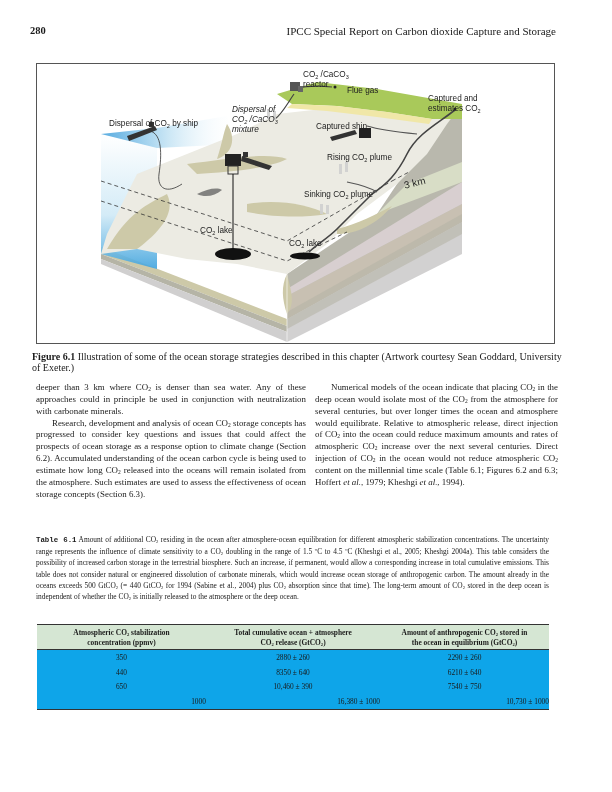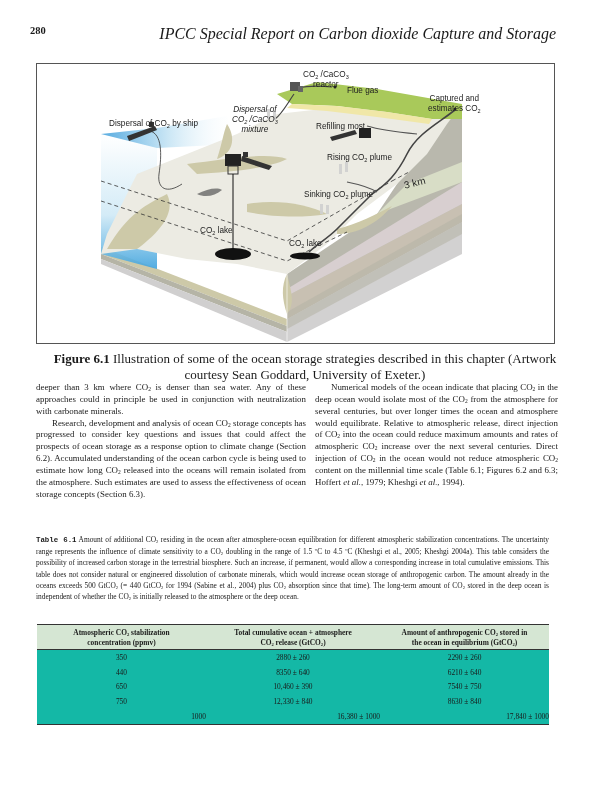--- a/index.html
+++ b/index.html
@@ -1,45 +1,45 @@
 <!DOCTYPE html>
 <html><head>
 <meta charset="utf-8">
 <style>
   html, body { margin: 0; padding: 0; background: #ffffff; }
   body { width: 612px; height: 792px; position: relative; overflow: hidden;
          font-family: "Liberation Serif", "DejaVu Serif", serif; color: #1a1a1a; }
-  .abs { position: absolute; text-align: center; }
+  .abs { position: absolute; }
   .page-number { left: 30px; top: 25px; font-size: 10.5px; font-weight: bold; }
-  .running-head { right: 56px; top: 25px; font-size: 16px; font-style: italic; }
+  .running-head { right: 56px; top: 25px; font-size: 11px; }
   .figure-box { left: 36px; top: 63px; width: 519px; height: 281px;
                 border: 1px solid #555; box-sizing: border-box; background: #fff; }
   .figure-box svg { position: absolute; left: 0; top: 0; }
   .fig-label { position: absolute; font-family: "Liberation Sans", "DejaVu Sans", sans-serif;
                font-size: 8.2px; color: #222; line-height: 10px; white-space: nowrap; }
   .fig-label sub { font-size: 5.5px; vertical-align: -2px; }
   .km-label { font-size: 10px; transform: rotate(-14deg); transform-origin: left top; }
-  .caption { left: 40px; top: 351px; width: 530px; font-size: 13px; }
+  .caption { left: 32px; top: 351px; width: 530px; font-size: 10px; }
   .caption b { font-weight: bold; }
   .col { top: 382px; width: 270px; font-size: 8.9px; line-height: 11.85px;
          text-align: justify; }
   .col-left { left: 36px; }
   .col-right { left: 315px; width: 243px; }
   .col p { margin: 0; }
   .col p.indent { text-indent: 16px; }
   sub { font-size: 0.62em; vertical-align: -0.25em; line-height: 0; }
   .table-caption { left: 36px; top: 534px; width: 513px; font-size: 7.4px;
                    line-height: 11.2px; text-align: justify; }
   .table-caption b { font-weight: bold; font-family: Liberation Mono, monospace; }
   table.data-table { position: absolute; left: 37px; top: 624px; width: 512px;
                      border-collapse: collapse; font-size: 7.4px; }
   .data-table thead tr { background: #d5e6d3; }
   .data-table thead th { font-weight: bold; text-align: center; padding: 3px 4px 2px 4px;
                          line-height: 9.5px; border-top: 1.2px solid #333; border-bottom: 1.2px solid #333; }
-  .data-table tbody { background: #14b8a6; }
+  .data-table tbody { background: #0ea5e9; }
   .data-table tbody td { text-align: center; height: 14.8px; padding: 0; }
   .data-table tbody tr:last-child td { border-bottom: 1.2px solid #333; text-align: right; }
 </style>
 </head>
 <body>
 
 <div class="abs page-number">280</div>
 <div class="abs running-head">IPCC Special Report on Carbon dioxide Capture and Storage</div>
 
 <div class="abs figure-box">
@@ -150,21 +150,21 @@
     <span>estimates CO</span><sub>2</sub>
   </div>
   <div class="fig-label" style="left:195px; top:41px;font-style:italic;">
     <span>Dispersal of</span><br>
     <span>CO</span><sub>2</sub><span> /CaCO</span><sub>3</sub><br>
     <span>mixture</span>
   </div>
   <div class="fig-label" style="left:72px; top:55px;">
     <span>Dispersal of CO</span><sub>2</sub><span> by ship</span>
   </div>
-  <div class="fig-label" style="left:279px; top:58px;">Refilling most</div>
+  <div class="fig-label" style="left:279px; top:58px;">Captured ship</div>
   <div class="fig-label" style="left:290px; top:89px;">
     <span>Rising CO</span><sub>2</sub><span> plume</span>
   </div>
   <div class="fig-label" style="left:267px; top:126px;">
     <span>Sinking CO</span><sub>2</sub><span> plume</span>
   </div>
   <div class="fig-label km-label" style="left:366px; top:117px;">3 km</div>
   <div class="fig-label" style="left:163px; top:162px;">
     <span>CO</span><sub>2</sub><span> lake</span>
   </div>
@@ -217,23 +217,18 @@
       <td>440</td>
       <td>8350 ± 640</td>
       <td>6210 ± 640</td>
     </tr>
     <tr>
       <td>650</td>
       <td>10,460 ± 390</td>
       <td>7540 ± 750</td>
     </tr>
     <tr>
-      <td>750</td>
-      <td>12,330 ± 840</td>
-      <td>8630 ± 840</td>
-    </tr>
-    <tr>
       <td>1000</td>
       <td>16,380 ± 1000</td>
-      <td>17,840 ± 1000</td>
+      <td>10,730 ± 1000</td>
     </tr>
   </tbody>
 </table>
 
 </body></html>

